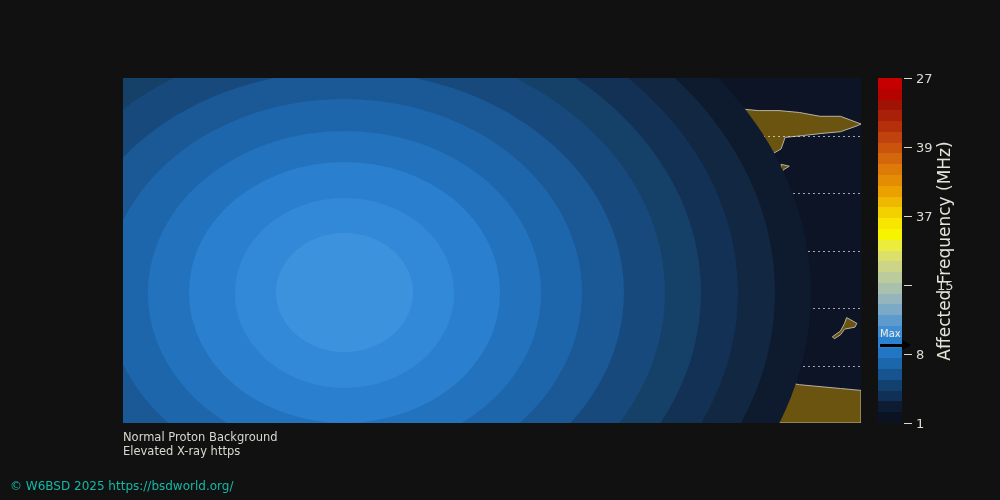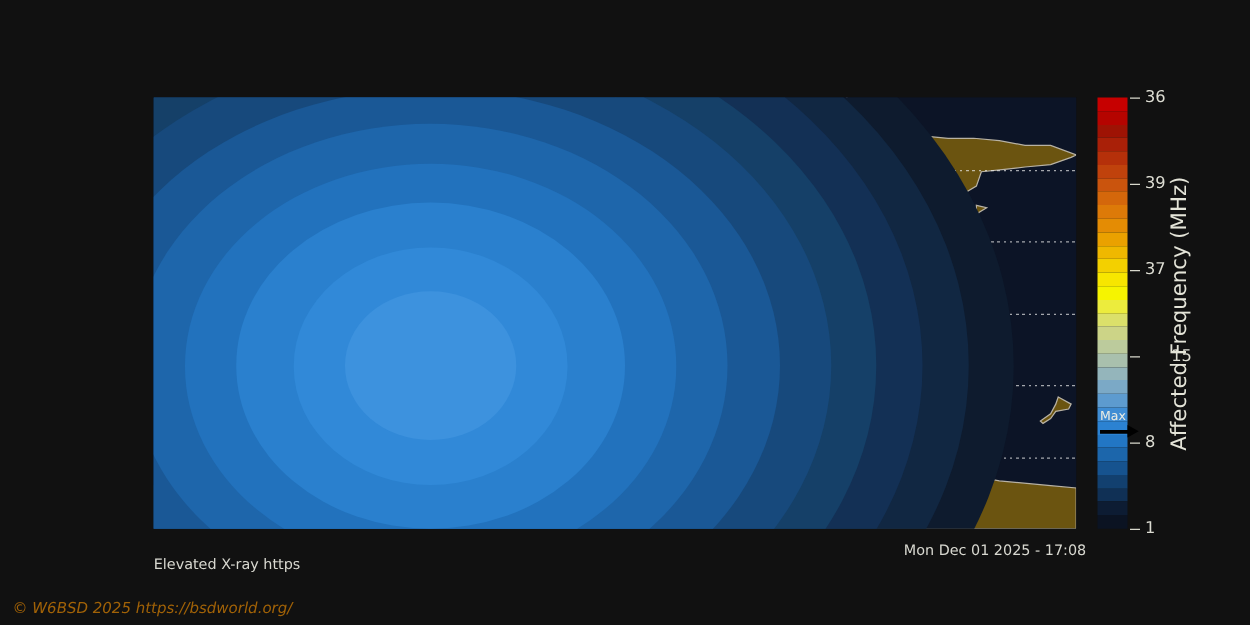--- a/index.html
+++ b/index.html
@@ -165,22 +165,21 @@
     white-space: nowrap;
   }
   #note-line1 { left: 123px; top: 430px; }
   #note-line2 { left: 123px; top: 444px; }
   #timestamp  { left: 723px; top: 433px; font-size: 11.5px; color:#d8d8d0; position:absolute; white-space:nowrap;}
   #copyright {
     position: absolute;
     left: 10px;
     top: 479px;
     font-size: 12px;
-    font-style: italic;
-    color: #a16207;
+    color: #14b8a6;
     white-space: nowrap;
   }
 </style>
 </head>
 <body>
 
 <div id="page">
 
 
   <div id="map-frame">
@@ -292,24 +291,24 @@
       <div class="cb-ticklabel" style="top: 423px; left: 916px;">1</div>
       <div class="cb-tick" style="top: 354px; left: 904px;"></div>
       <div class="cb-ticklabel" style="top: 354px; left: 916px;">8</div>
       <div class="cb-tick" style="top: 285px; left: 904px;"></div>
       <div class="cb-ticklabel" style="top: 285px; left: 937px;">15</div>
       <div class="cb-tick" style="top: 216px; left: 904px;"></div>
       <div class="cb-ticklabel" style="top: 216px; left: 916px;">37</div>
       <div class="cb-tick" style="top: 147px; left: 904px;"></div>
       <div class="cb-ticklabel" style="top: 147px; left: 916px;">39</div>
       <div class="cb-tick" style="top: 78px; left: 904px;"></div>
-      <div class="cb-ticklabel" style="top: 78px; left: 916px;">36</div>
+      <div class="cb-ticklabel" style="top: 78px; left: 916px;">27</div>
     </div>
 
   <div id="cbar-axis-label">
     <span>Affected Frequency (MHz)</span>
   </div>
 
+  <div class="note" id="note-line1">Normal Proton Background</div>
   <div class="note" id="note-line2">Elevated X-ray https</div>
-  <div id="timestamp">Mon Dec 01 2025 - 17:08</div>
   <div id="copyright">© W6BSD 2025 https://bsdworld.org/</div>
 
 </div>
 
 </body></html>

